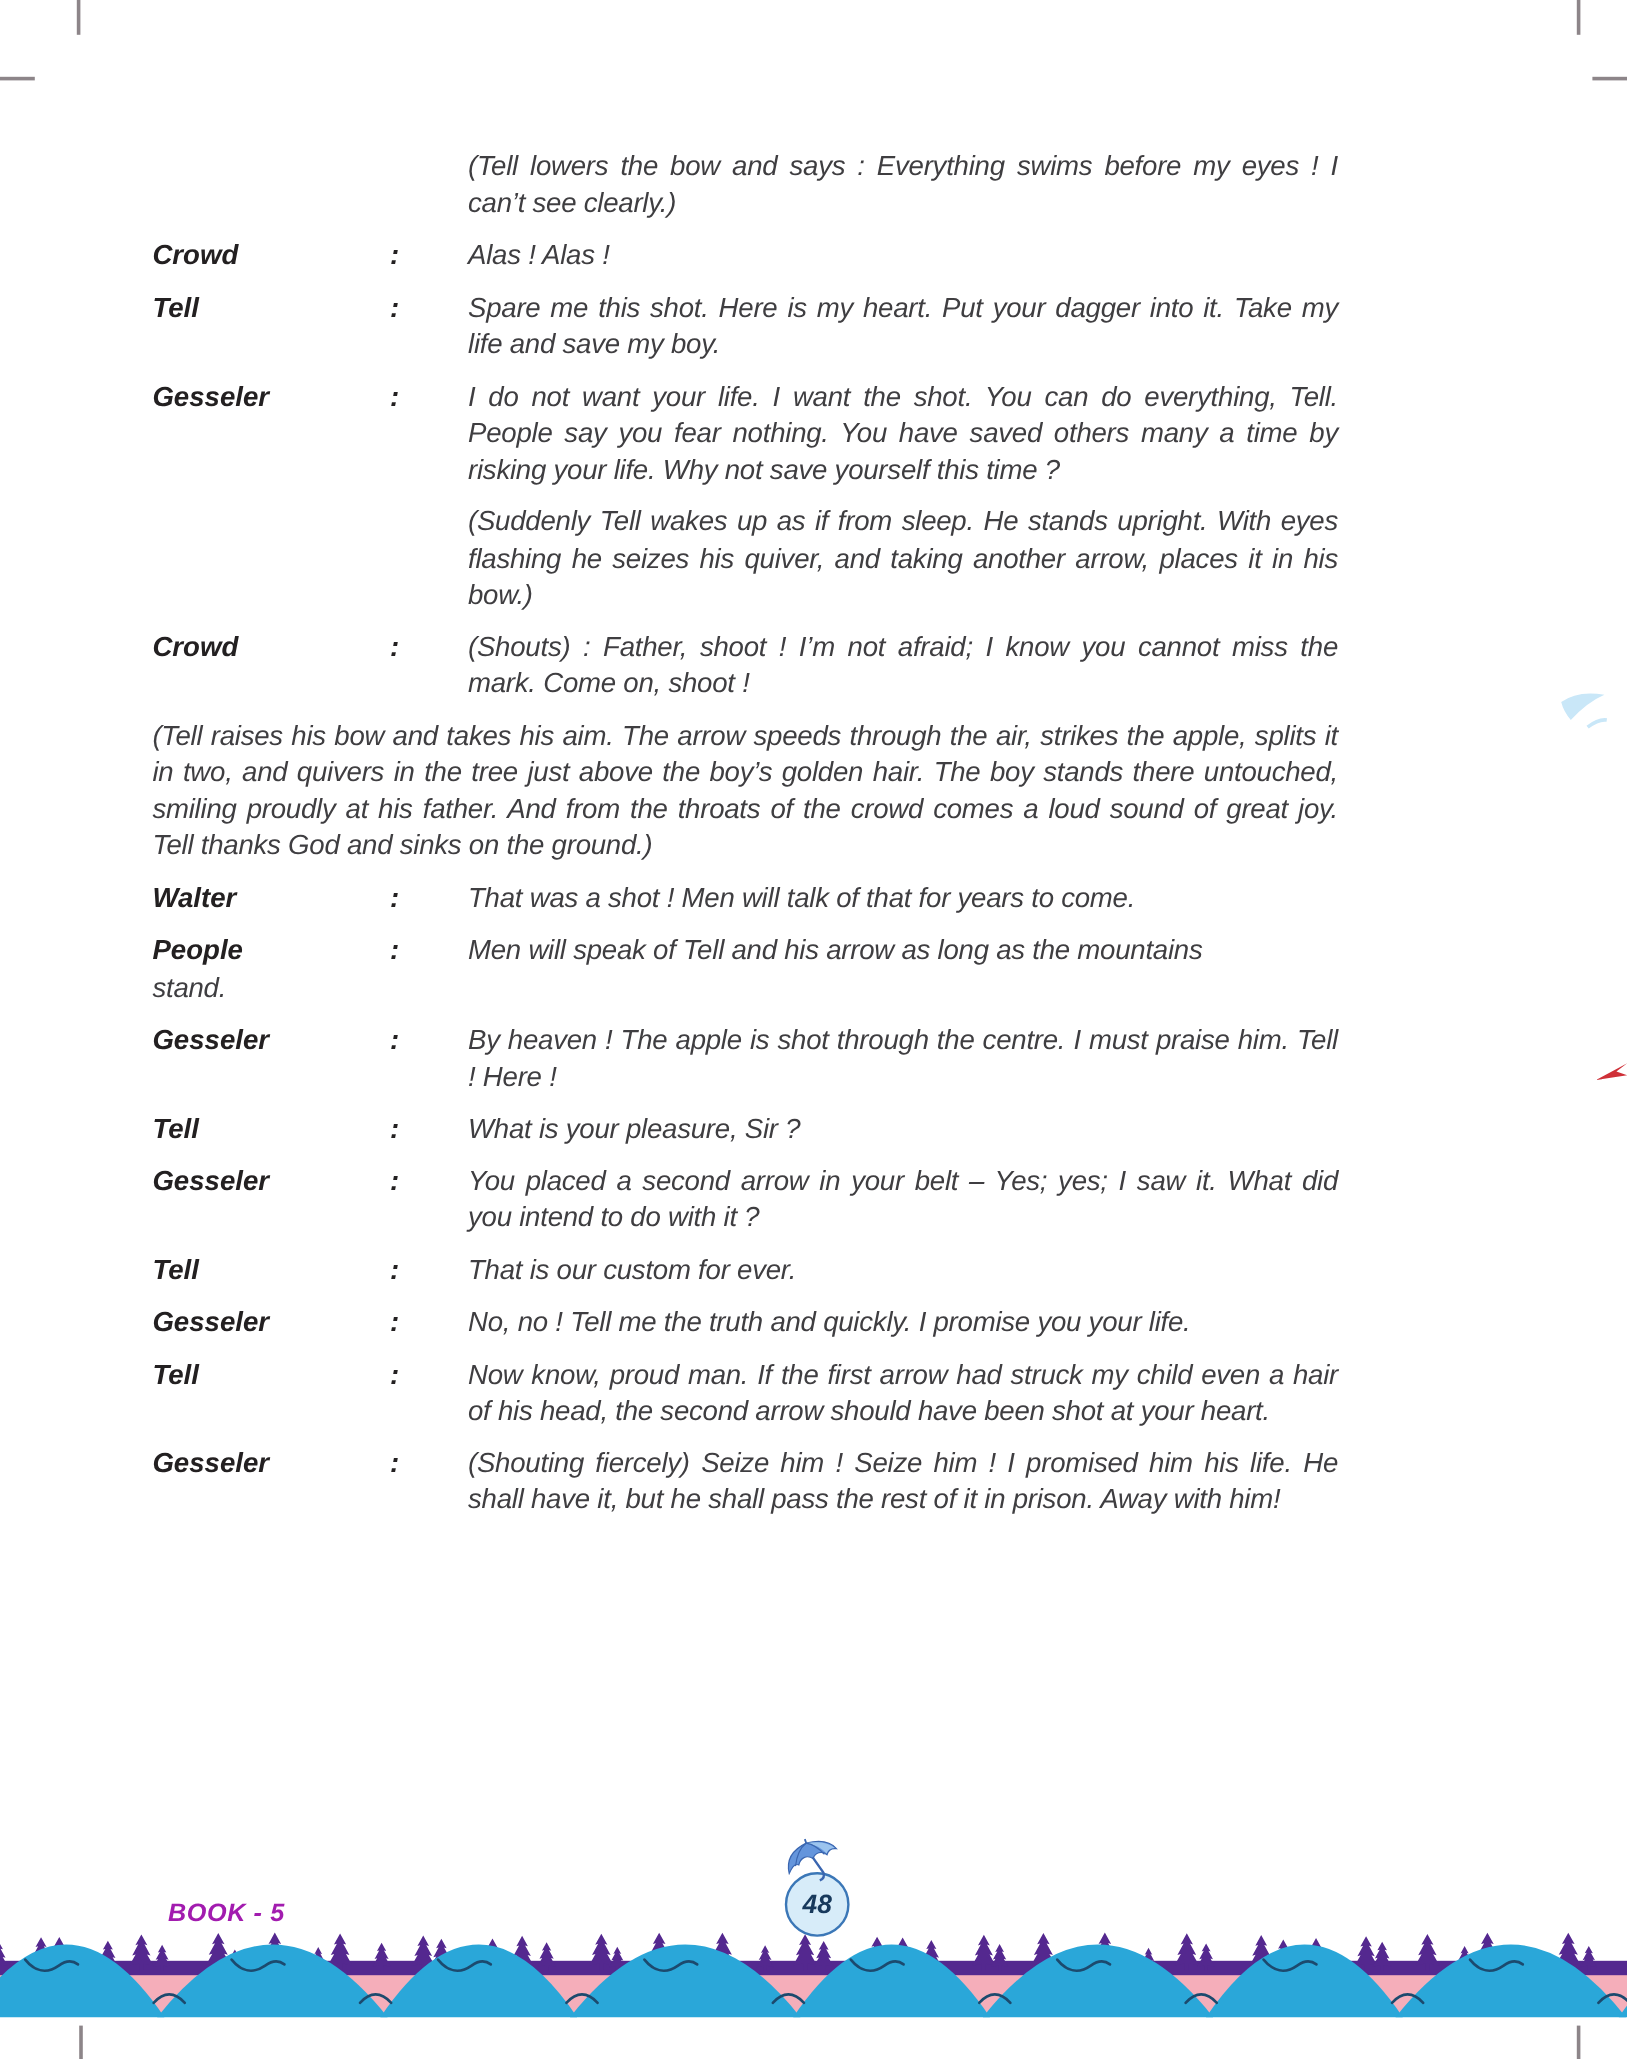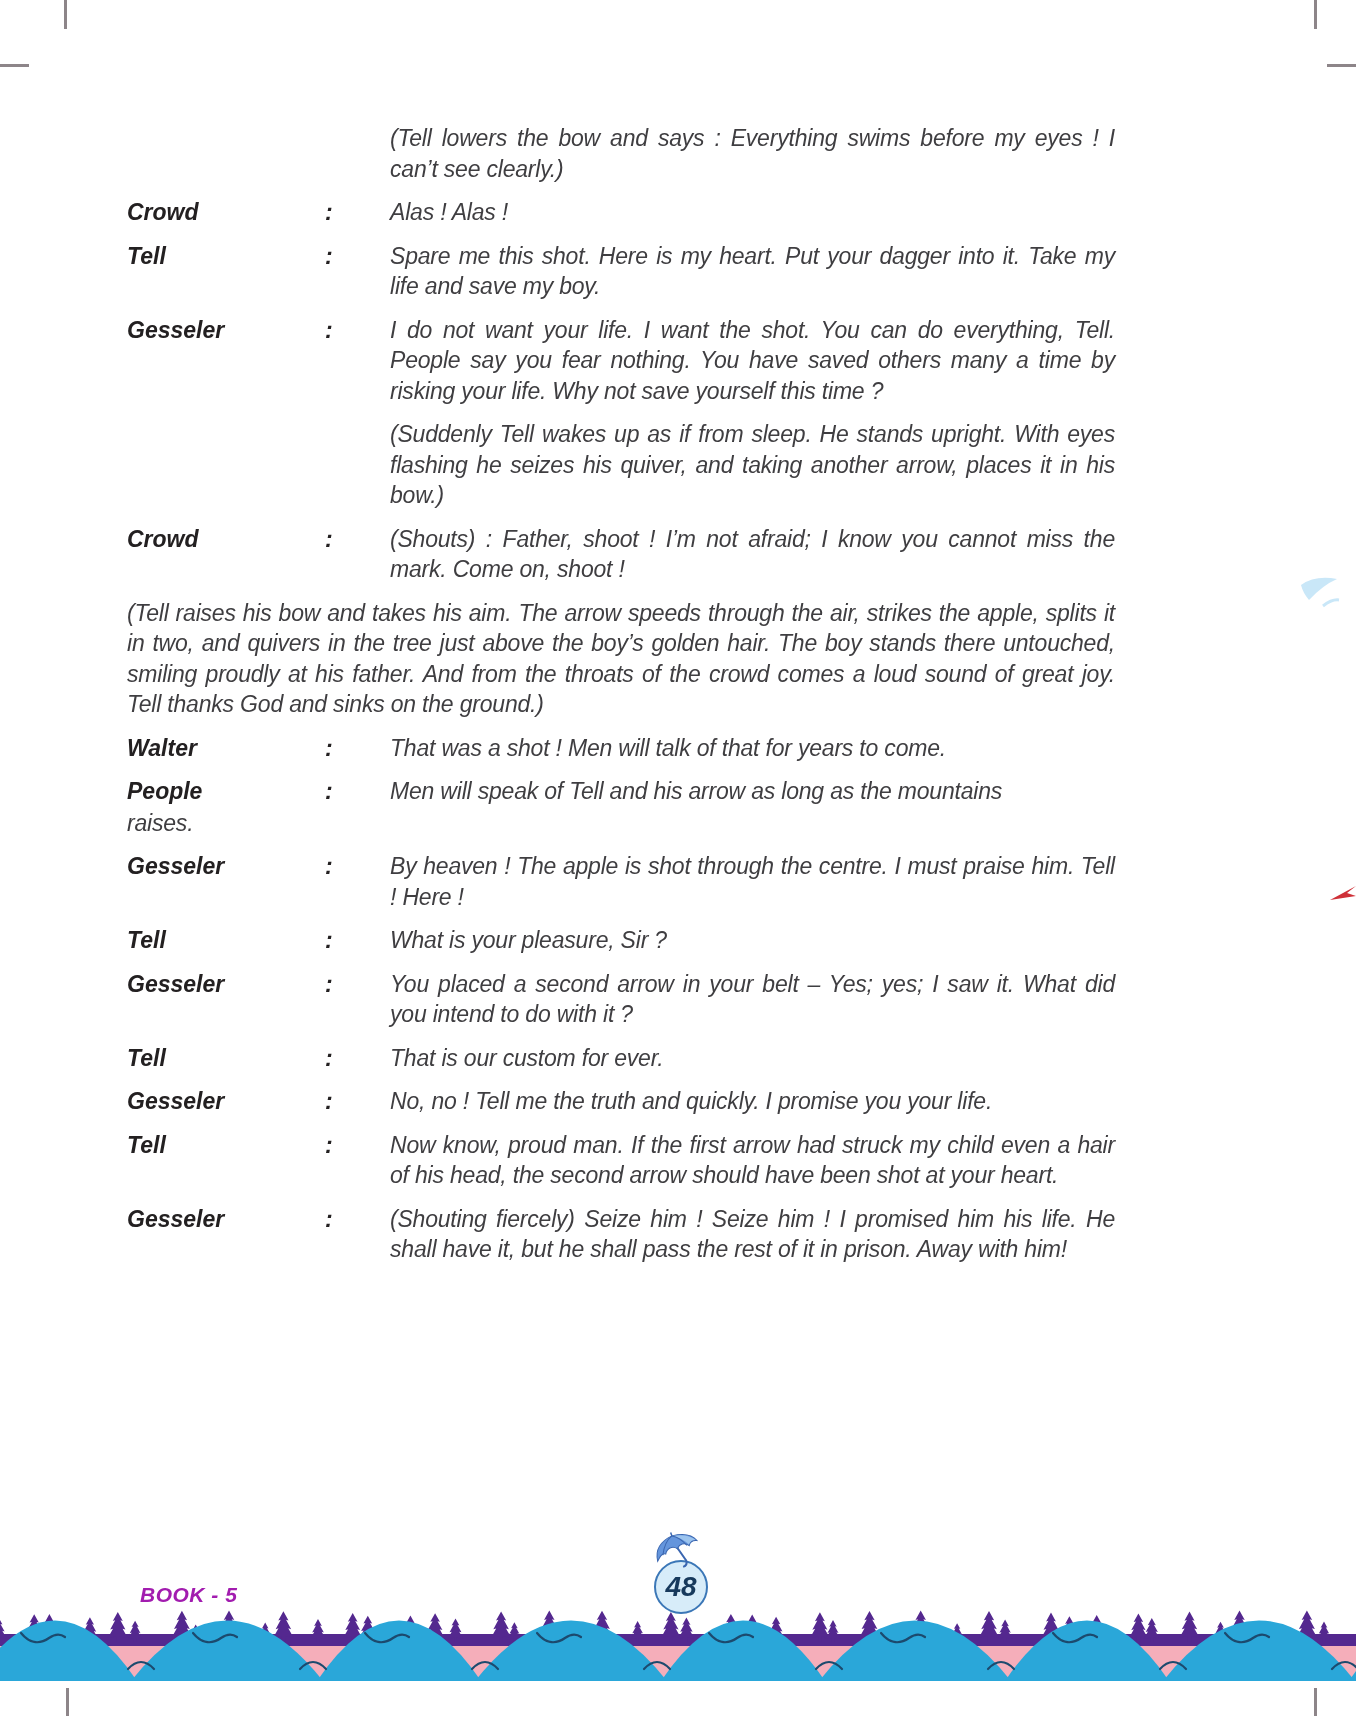--- a/index.html
+++ b/index.html
@@ -16,21 +16,21 @@
   .row .speaker{width:198px;font-weight:700;color:#232021;flex:none;letter-spacing:0;}
   .row .colon{width:65px;font-weight:700;color:#232021;flex:none;}
   .row .dialogue{flex:1;text-align:justify;}
   .wide{display:block;text-align:justify;margin-bottom:13px;}
   .wide.tight{margin-top:-12px;}
   
   .book-label{position:absolute;left:140px;top:1583px;font-size:21px;font-weight:700;
               color:#a21caf;letter-spacing:0.5px;z-index:3;}
   .page-circle{position:absolute;left:654px;top:1560px;width:54px;height:54px;border-radius:50%;
                background:#d7ecf9;border:2.5px solid #3b77b7;box-sizing:border-box;display:flex;
-               align-items:center;justify-content:center;font-size:28px;font-weight:700;
+               align-items:center;justify-content:center;font-size:22px;font-weight:700;
                color:#17395c;z-index:3;text-align:center;}
   .umbrella{position:absolute;left:648px;top:1530px;z-index:4;}
   .footer-art{position:absolute;left:0;top:1594px;width:1356px;height:92px;z-index:1;}
   .swoosh{position:absolute;left:1299px;top:573px;}
   .dart{position:absolute;left:1330px;top:884px;}
 </style>
 </head>
 <body>
 
 <div class="page">
@@ -87,21 +87,21 @@
       <div class="row dialogue">
         <div class="speaker">Walter</div>
         <div class="colon">:</div>
         <div class="dialogue">That was a shot ! Men will talk of that for years to come.</div>
       </div>
       <div class="row dialogue">
         <div class="speaker">People</div>
         <div class="colon">:</div>
         <div class="dialogue">Men will speak of Tell and his arrow as long as the mountains</div>
       </div>
-      <div class="wide tight">raises.</div>
+      <div class="wide tight">stand.</div>
       <div class="row dialogue">
         <div class="speaker">Gesseler</div>
         <div class="colon">:</div>
         <div class="dialogue">By heaven ! The apple is shot through the centre. I must praise him. Tell ! Here !</div>
       </div>
       <div class="row dialogue">
         <div class="speaker">Tell</div>
         <div class="colon">:</div>
         <div class="dialogue">What is your pleasure, Sir ?</div>
       </div>

